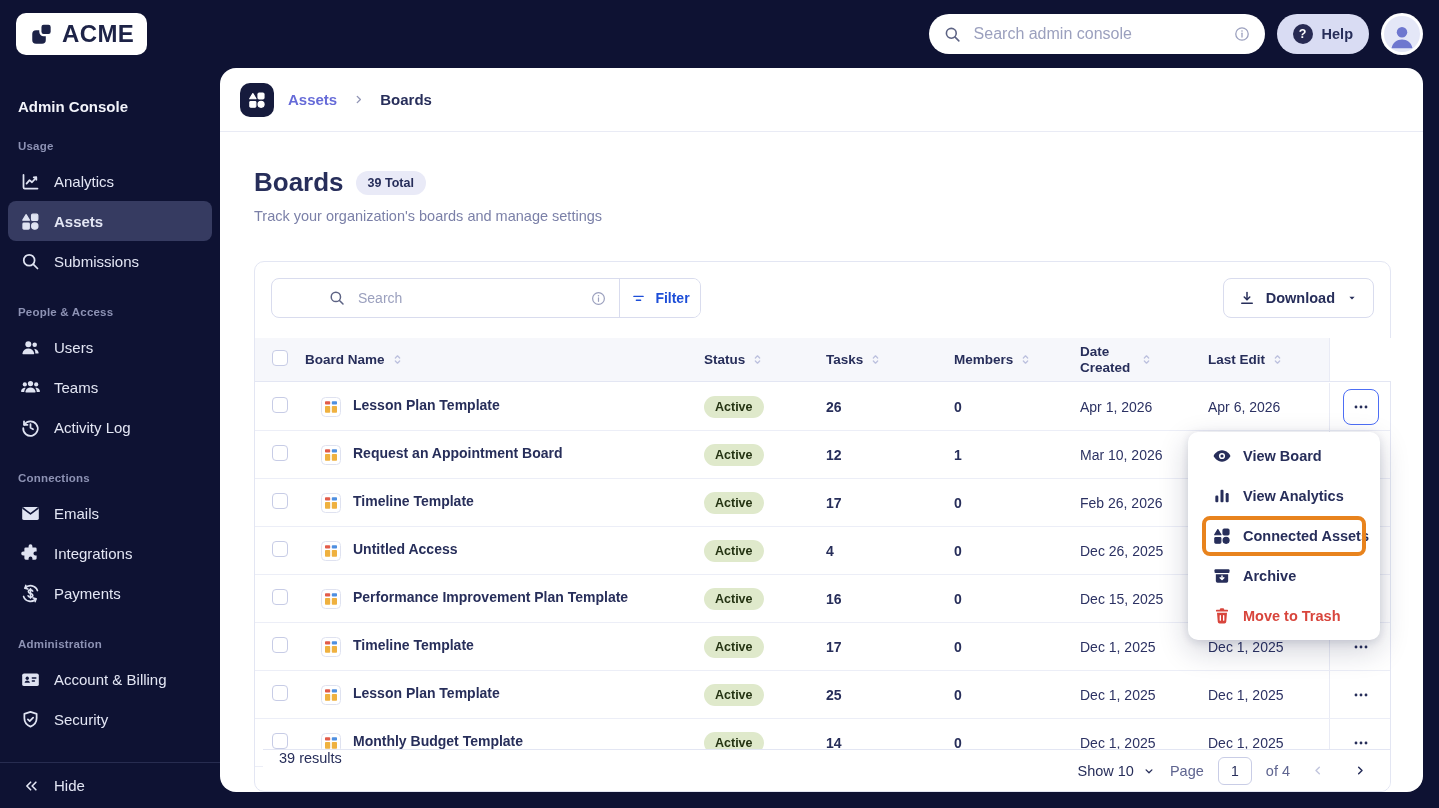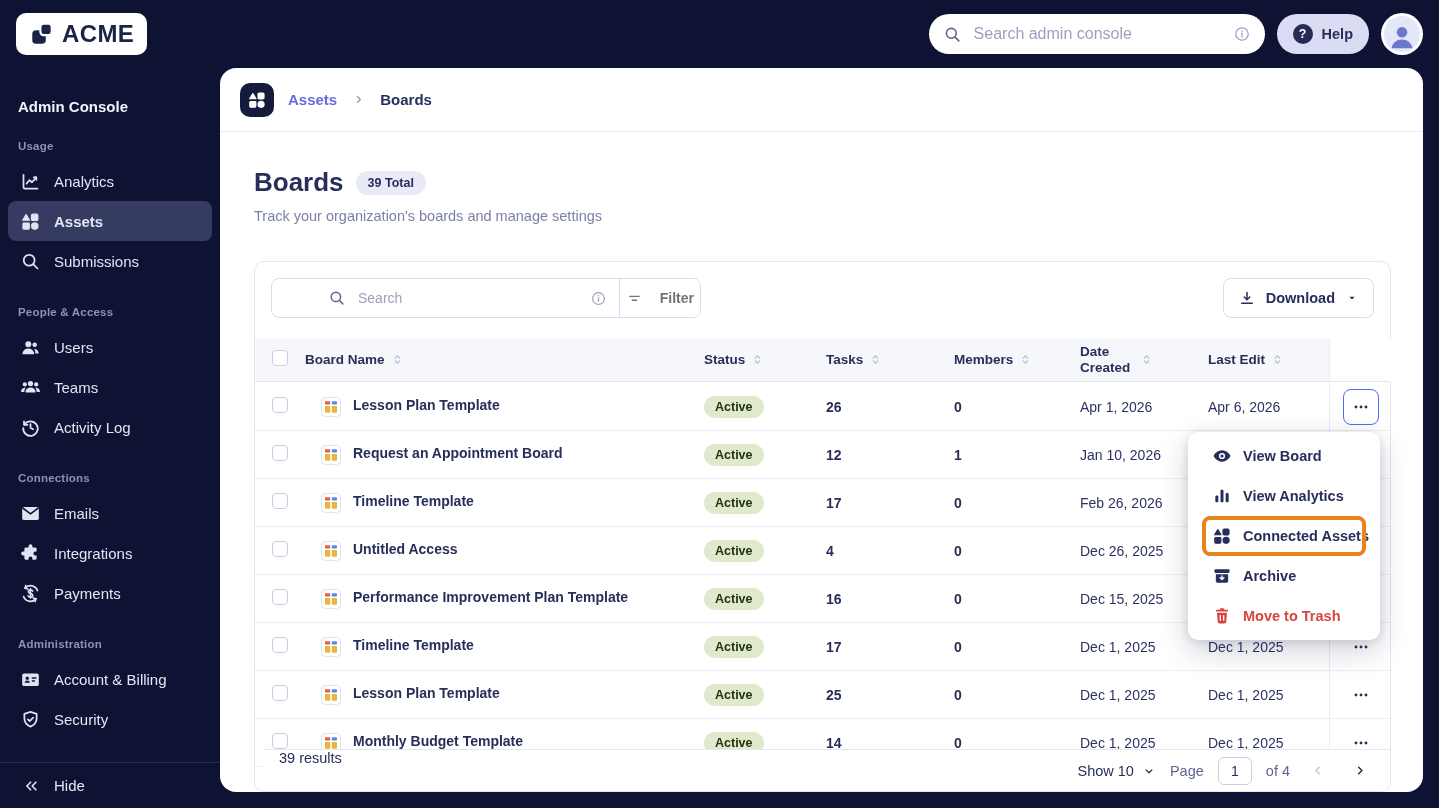--- a/index.html
+++ b/index.html
@@ -79,22 +79,22 @@
     display:flex; align-items:center; }
   .search-filter { display:flex; height:40px; border:1px solid #d9dcee;
     border-radius:8px; overflow:hidden; background:#fff;padding-left:44px; }
   .sf-search { width:303px; display:flex; align-items:center; gap:10px; padding:0 12px; }
   .sf-search .s-icon { color:#5d6384; } .sf-search .s-icon svg { width:18px;height:18px; }
   .sf-search input { border:none; outline:none; flex:1; font-size:14px; color:#272e5a;
     font-family:"Liberation Sans",sans-serif; min-width:0; }
   .sf-search input::placeholder { color:#9ba0be; }
   .sf-search .i-icon { color:#9ba0be; } .sf-search .i-icon svg { width:17px;height:17px; }
   .sf-divider { width:1px; background:#d9dcee; }
-  .sf-filter { width:80px; display:flex; align-items:center; justify-content:space-between;
-    gap:8px; font-size:14px; font-weight:700; color:#737373; cursor:pointer;
+  .sf-filter { width:80px; display:flex; align-items:center; justify-content:center;
+    gap:8px; font-size:14px; font-weight:700; color:#1d4ed8; cursor:pointer;
     background:#fff; border:none; }
   .sf-filter .icon svg { width:17px; height:17px; }
   .download-btn { margin-left:auto; height:40px; border:1px solid #d9dcee;
     border-radius:8px; background:#fff; display:flex; align-items:center; gap:10px;
     padding:0 14px; font-size:14.5px; font-weight:700; color:#272e5a; cursor:pointer; }
   .download-btn .dl svg { width:18px; height:18px; }
   .download-btn .caret svg { width:14px; height:14px; }
 
   .thead { position:absolute; top:76px; left:0; right:0; height:44px;
     background:#f6f7fb; border-bottom:1px solid #e3e6f3; display:grid;
@@ -524,21 +524,21 @@
                 <rect x="10.8" y="4.2" width="5.2" height="3.4" rx="0.8" fill="#4e8fe0"></rect>
                 <rect x="4" y="9" width="5.2" height="6.8" rx="0.8" fill="#efb13f"></rect>
                 <rect x="10.8" y="9" width="5.2" height="6.8" rx="0.8" fill="#efb13f"></rect>
               </svg>
             </span>
       <span class="bname">Request an Appointment Board</span>
     </div>
     <div class="c-status"><span class="badge-active">Active</span></div>
     <div class="c-num">12</div>
     <div class="c-num">1</div>
-    <div class="c-date">Jan 10, 2026</div>
+    <div class="c-date">Mar 10, 2026</div>
     <div class="c-date"></div>
     <div class="c-actions">
       <button class="dots-btn">
         <span class="icon">
                 <svg viewBox="0 0 24 24" fill="currentColor">
                   <circle cx="6" cy="12" r="1.7"></circle>
                   <circle cx="12" cy="12" r="1.7"></circle>
                   <circle cx="18" cy="12" r="1.7"></circle>
                 </svg>
               </span>

